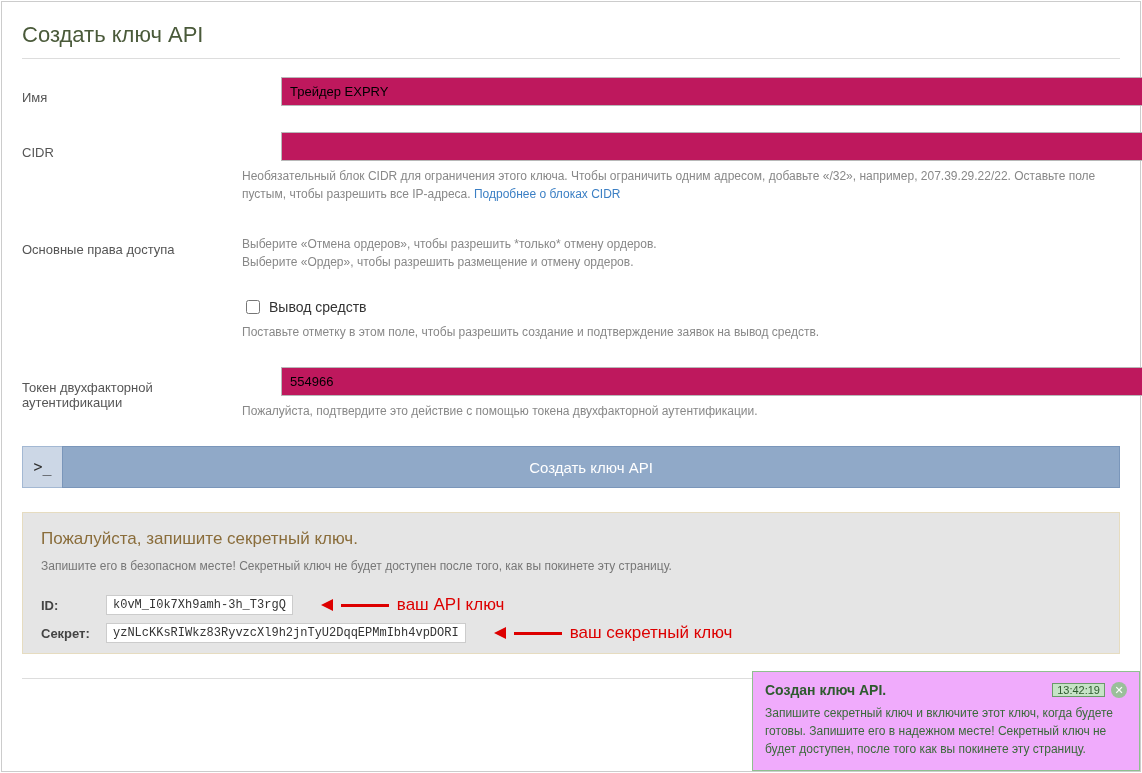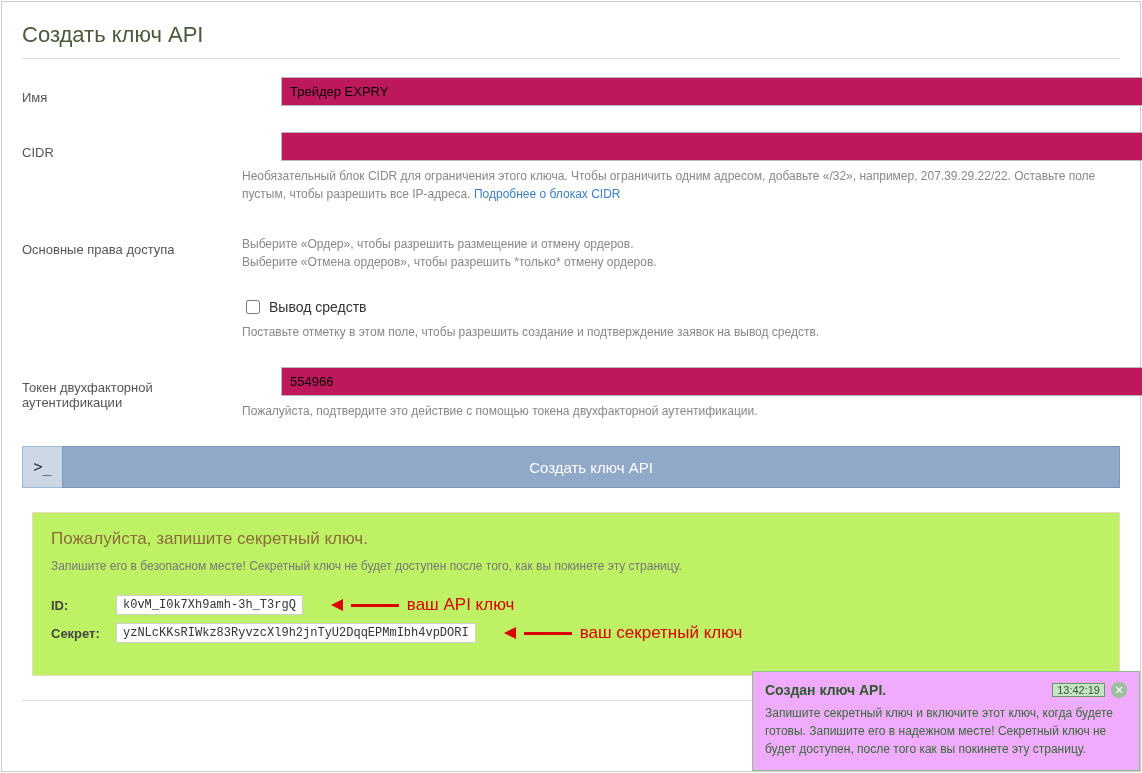--- a/index.html
+++ b/index.html
@@ -118,25 +118,24 @@
     font-size: 15px;
     display: flex;
     align-items: center;
     justify-content: center;
     border: 1px solid #7a96ba;
     cursor: pointer;
   }
 
   .secret-panel {
     border: 1px solid #e6dcc0;
-    background: #bef264;
-    padding: 16px 18px 24px 18px;
+    background: #e5e5e5;
+    padding: 16px 18px 2px 18px;
     margin-bottom: 24px;
     position: relative;
-    margin-left: 10px;
   }
   .secret-title {
     font-size: 17px;
     color: #8a6d3b;
     margin: 0 0 10px 0;
     font-weight: 400;
   }
   .secret-desc {
     color: #777;
     font-size: 12px;
@@ -262,22 +261,22 @@
       <div class="help-text">
         <span>Необязательный блок CIDR для ограничения этого ключа. Чтобы ограничить одним адресом, добавьте «/32», например, 207.39.29.22/22. Оставьте поле пустым, чтобы разрешить все IP-адреса. </span><a href="#">Подробнее о блоках CIDR</a>
       </div>
     </div>
   </div>
 
   <div class="form-row">
     <div class="label-col">Основные права доступа</div>
     <div class="input-col">
       <div class="help-text">
+        <div>Выберите «Отмена ордеров», чтобы разрешить *только* отмену ордеров.</div>
         <div>Выберите «Ордер», чтобы разрешить размещение и отмену ордеров.</div>
-        <div>Выберите «Отмена ордеров», чтобы разрешить *только* отмену ордеров.</div>
       </div>
     </div>
   </div>
 
   <div class="form-row">
     <div class="label-col"></div>
     <div class="input-col">
       <div class="checkbox-row">
         <input type="checkbox" style="">
         <span class="checkbox-label">Вывод средств</span>

